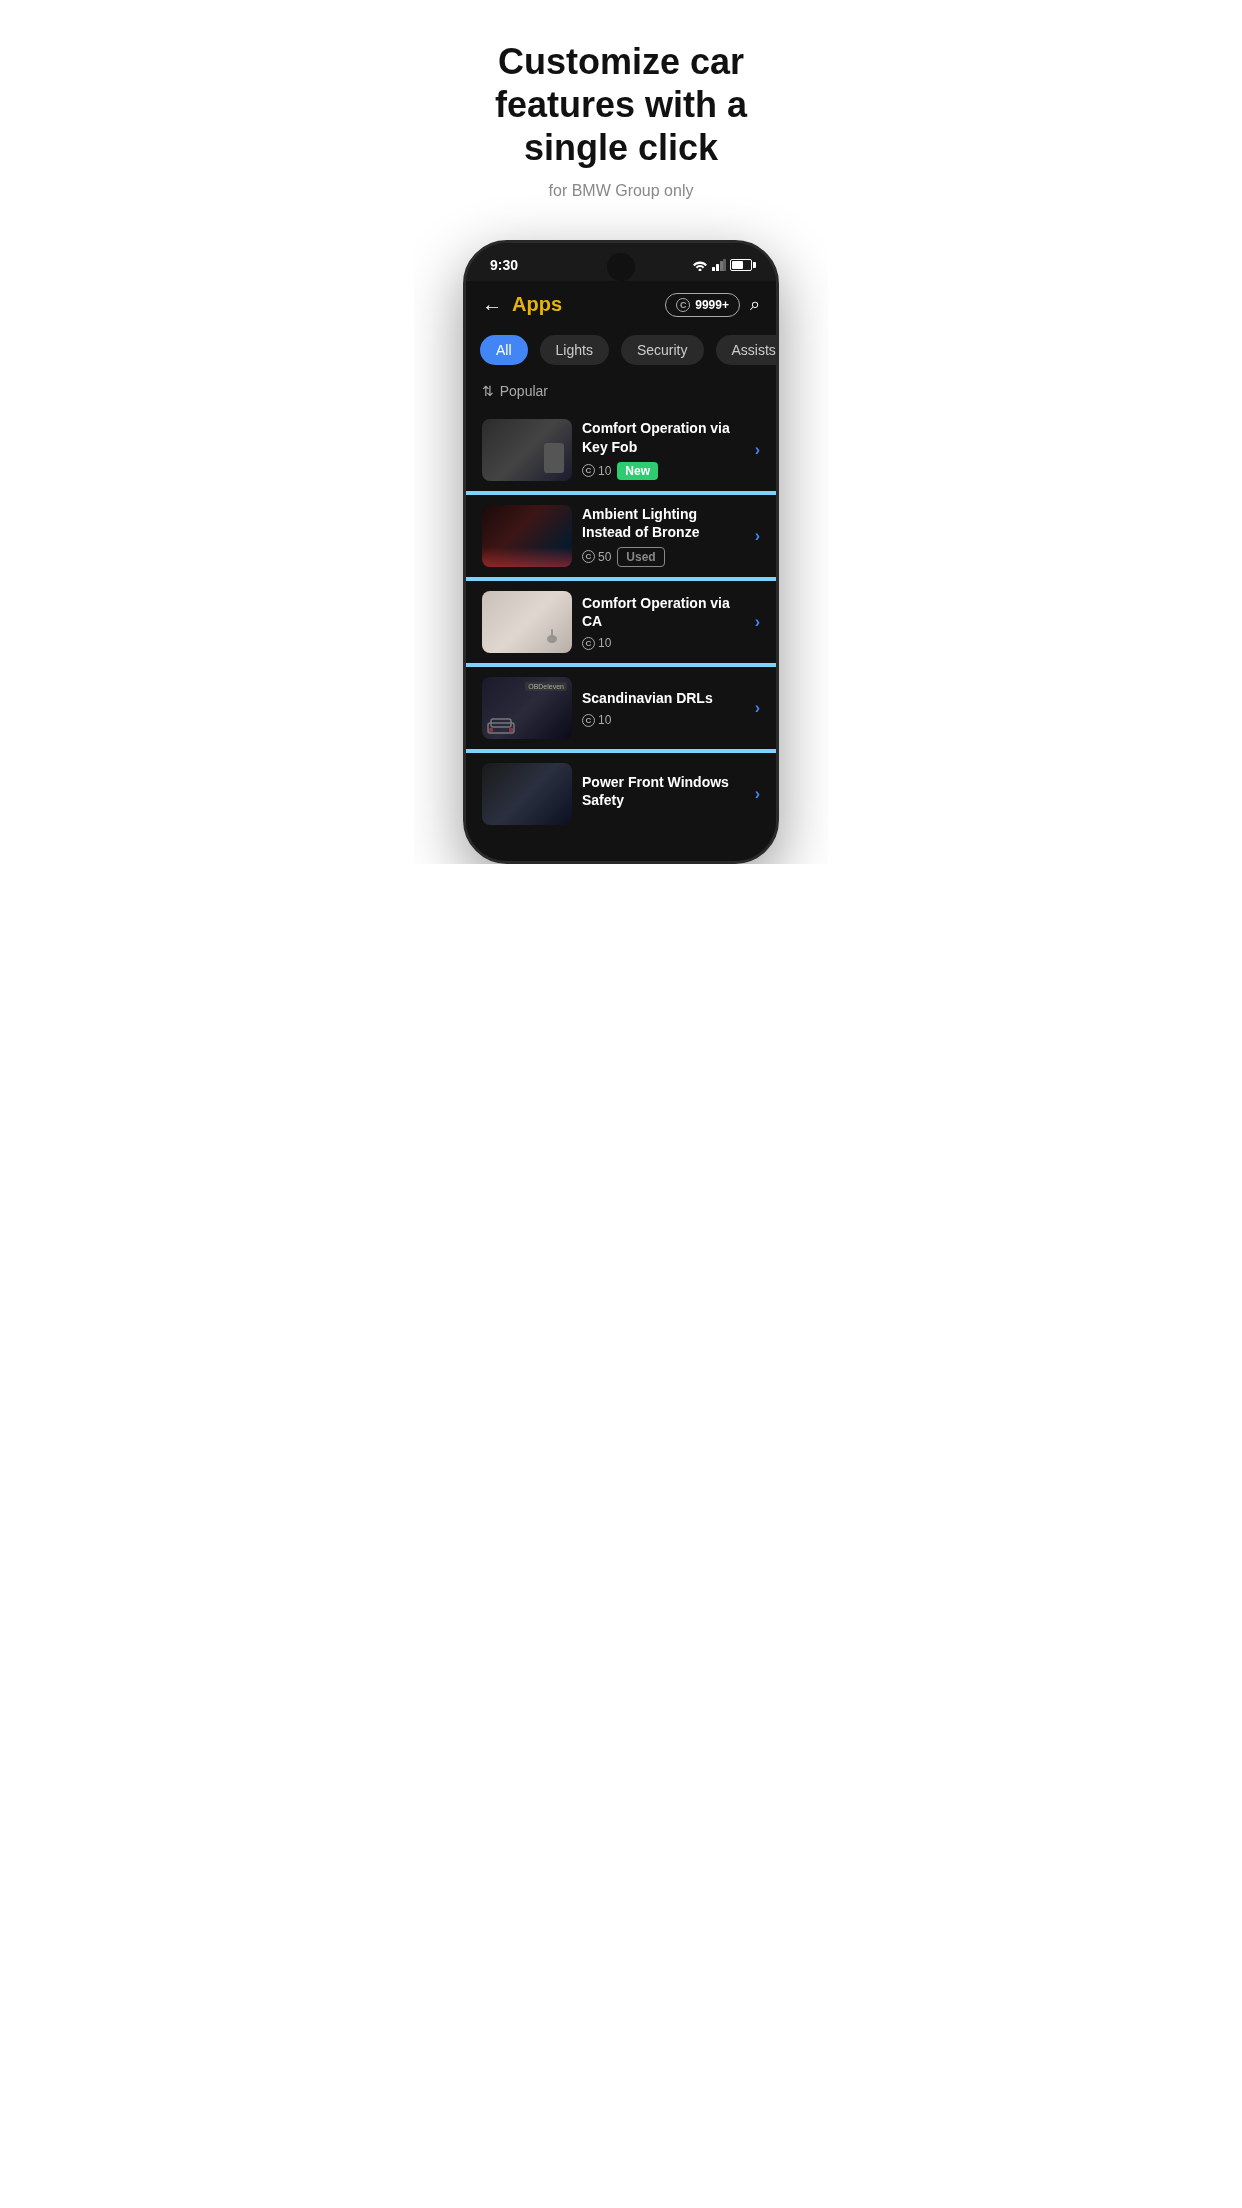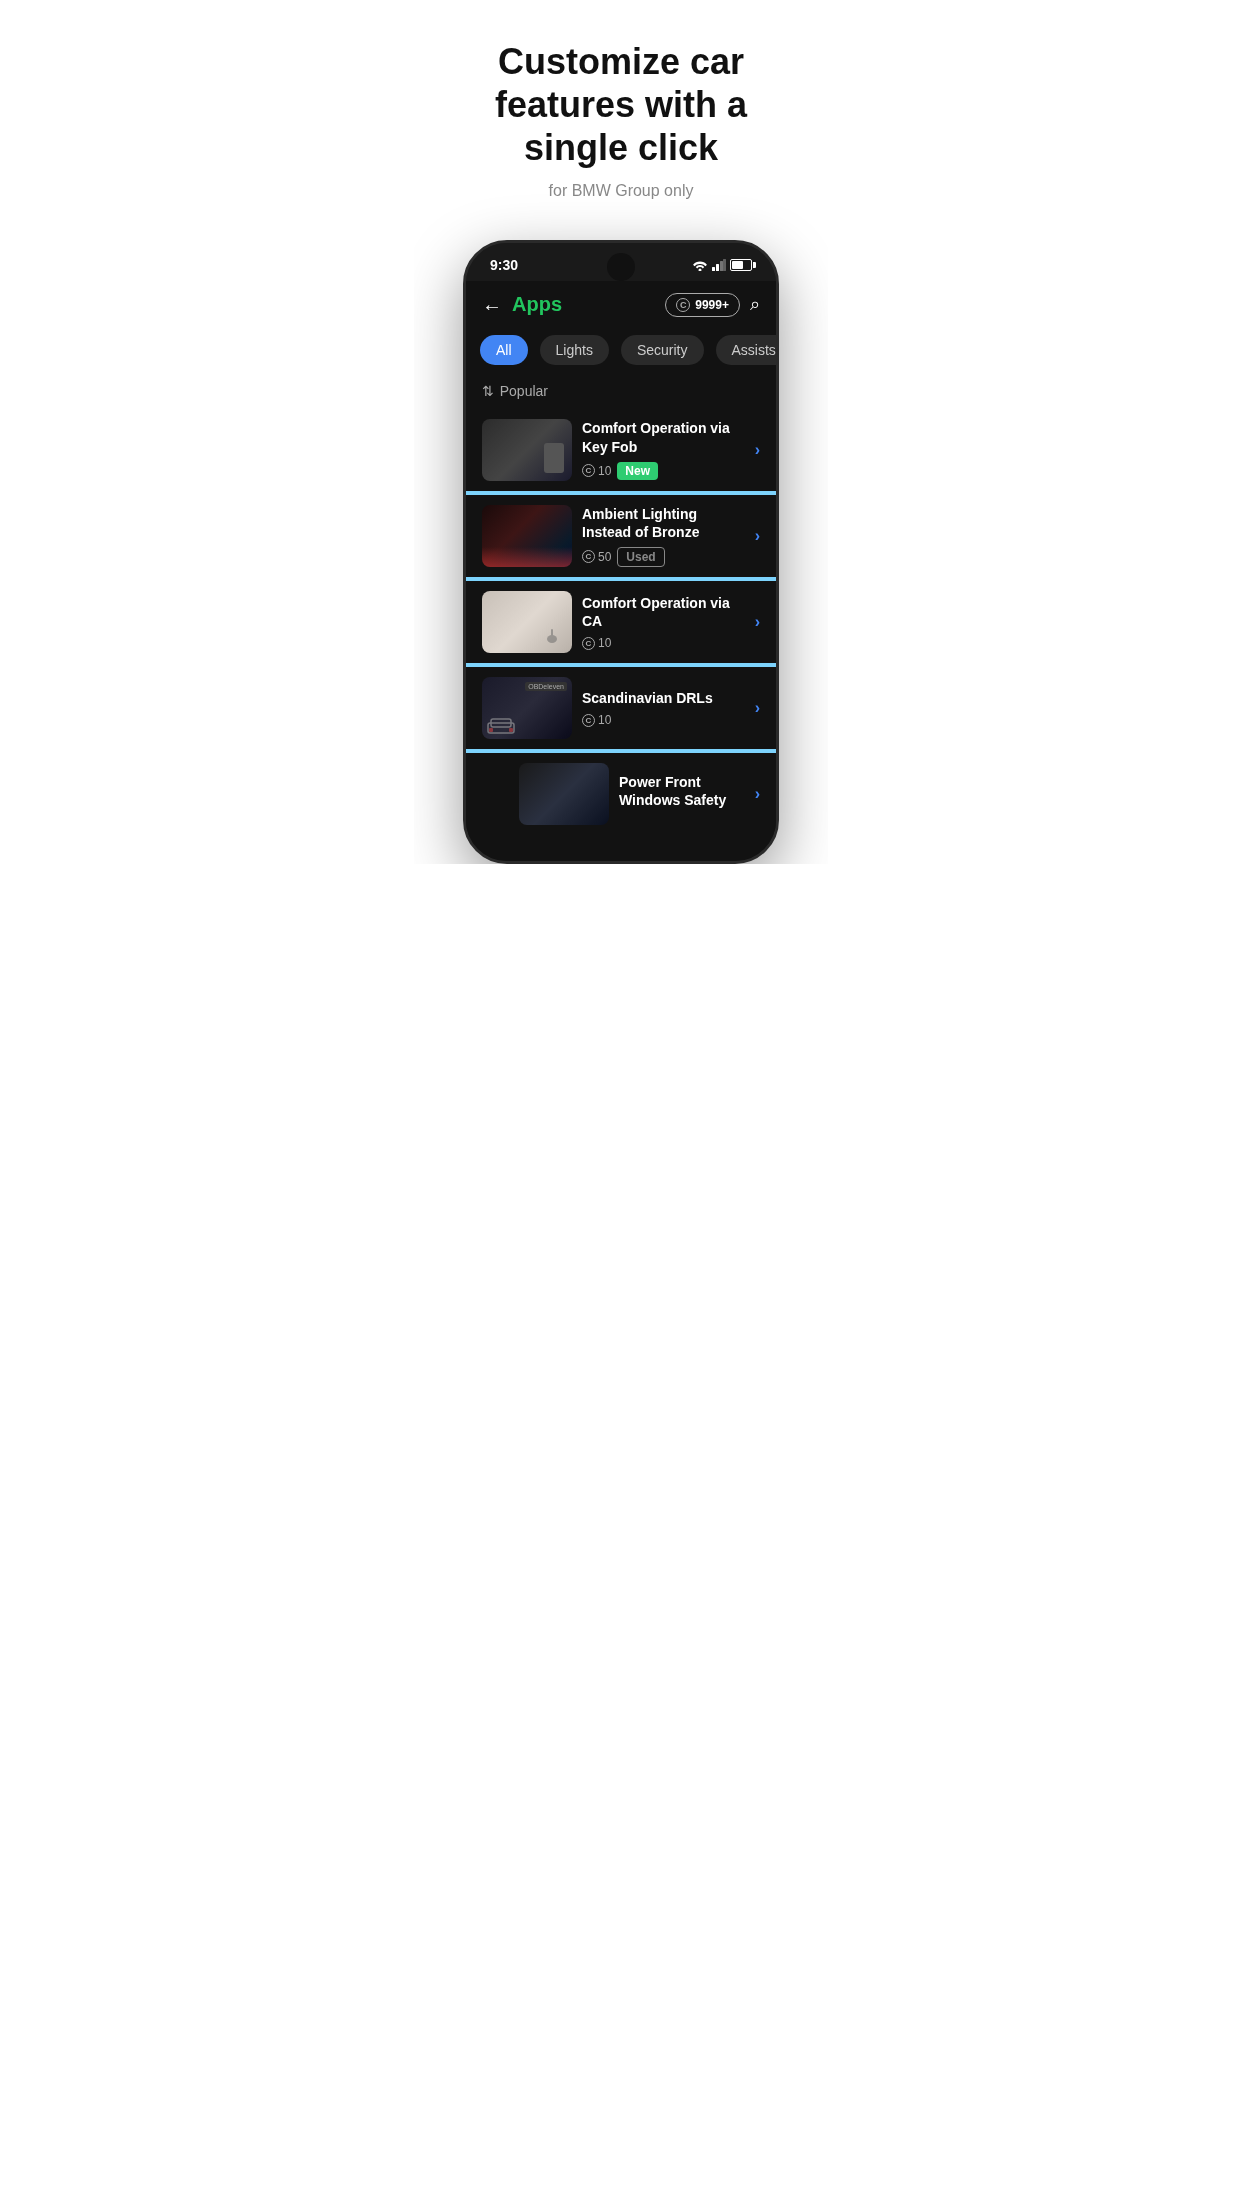--- a/index.html
+++ b/index.html
@@ -137,21 +137,21 @@
       gap: 10px;
     }
 
     .back-arrow {
       color: #fff;
       font-size: 20px;
       font-weight: 300;
     }
 
     .app-title {
-      color: #22c55e;
+      color: #eab308;
       font-size: 20px;
       font-weight: 700;
     }
 
     .header-right {
       display: flex;
       align-items: center;
       gap: 10px;
     }
 
@@ -496,21 +496,21 @@
             <div class="item-meta">
               <div class="credit-amount">
                 <div class="credit-circle">C</div>
                 <span>10</span>
               </div>
             </div>
           </div>
           <span class="chevron-right">›</span>
         </div>
 
-        <div class="item-row" style="border-bottom:none;margin-left:37px;">
+        <div class="item-row" style="border-bottom:none;">
           <div class="item-thumbnail thumb-5">
           </div>
           <div class="item-info">
             <div class="item-name">Power Front Windows Safety</div>
           </div>
           <span class="chevron-right">›</span>
         </div>
 
       </div>
     </div>

